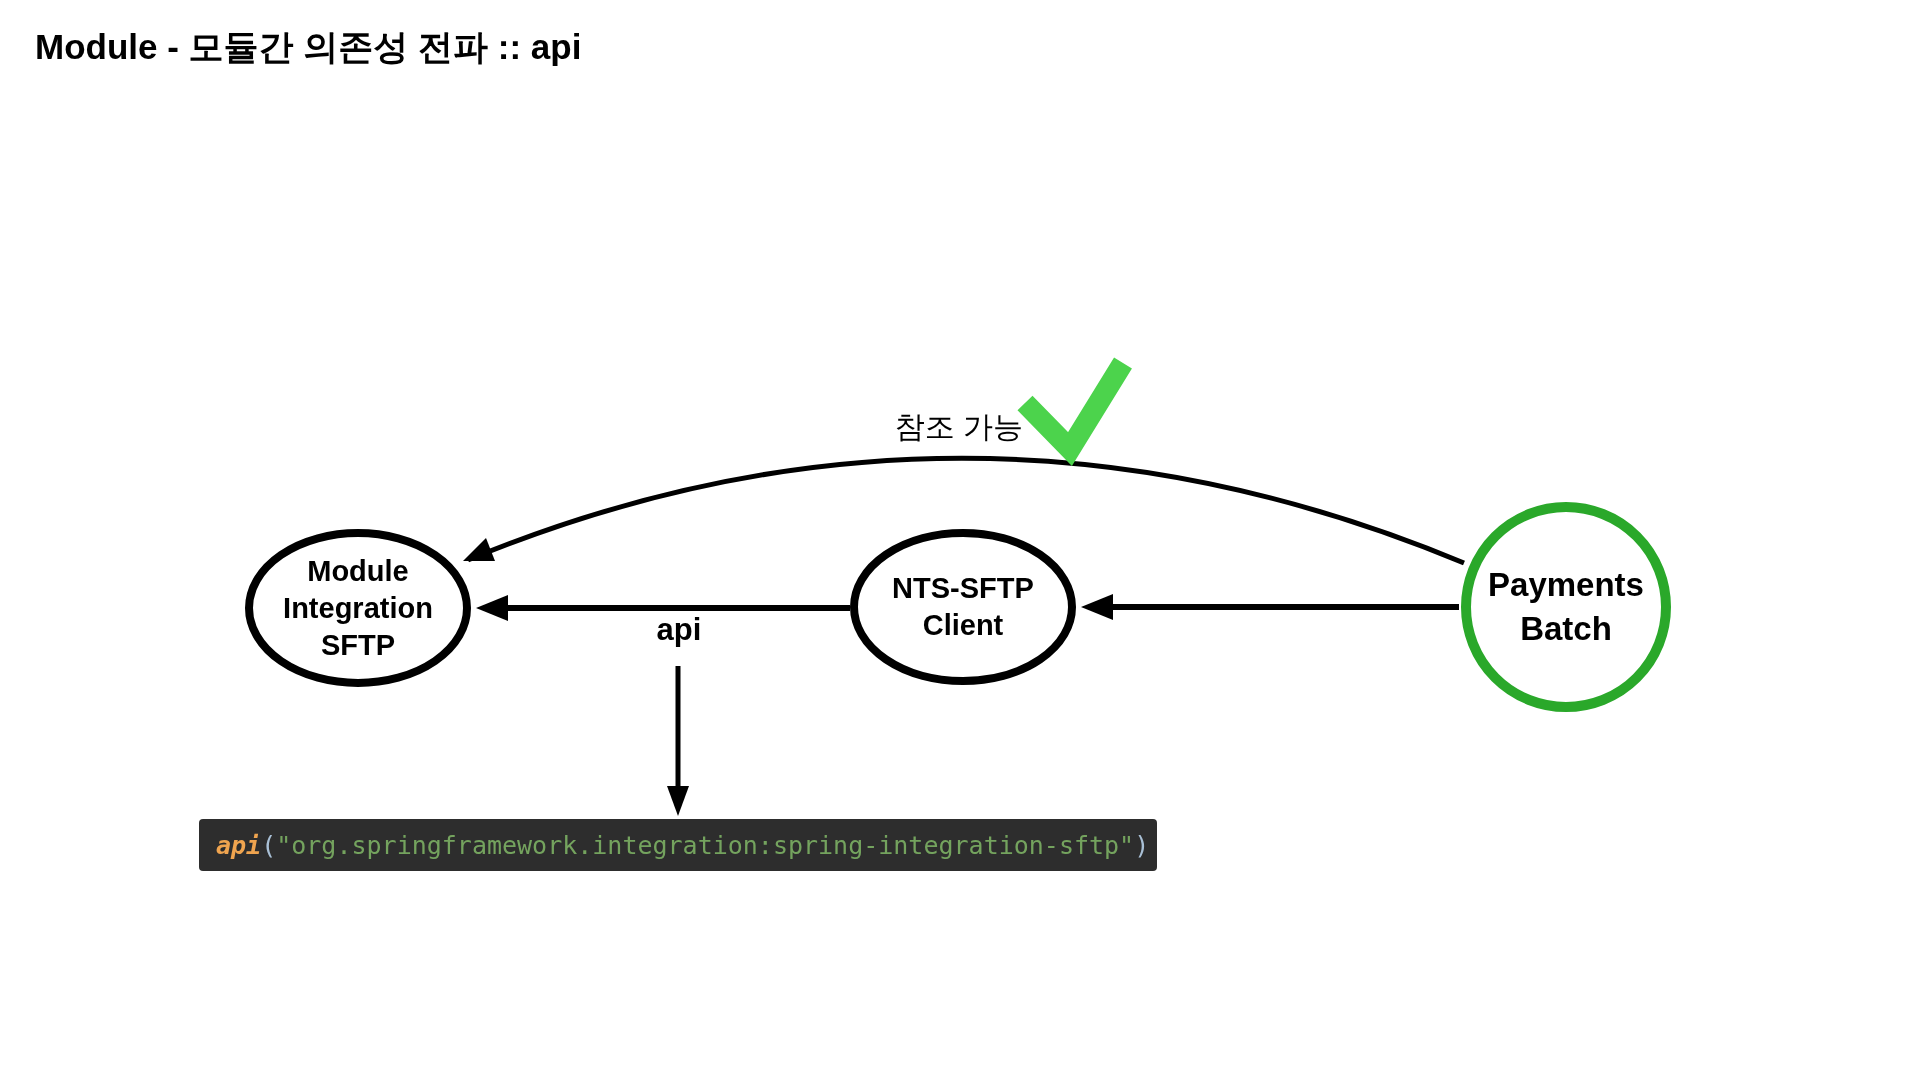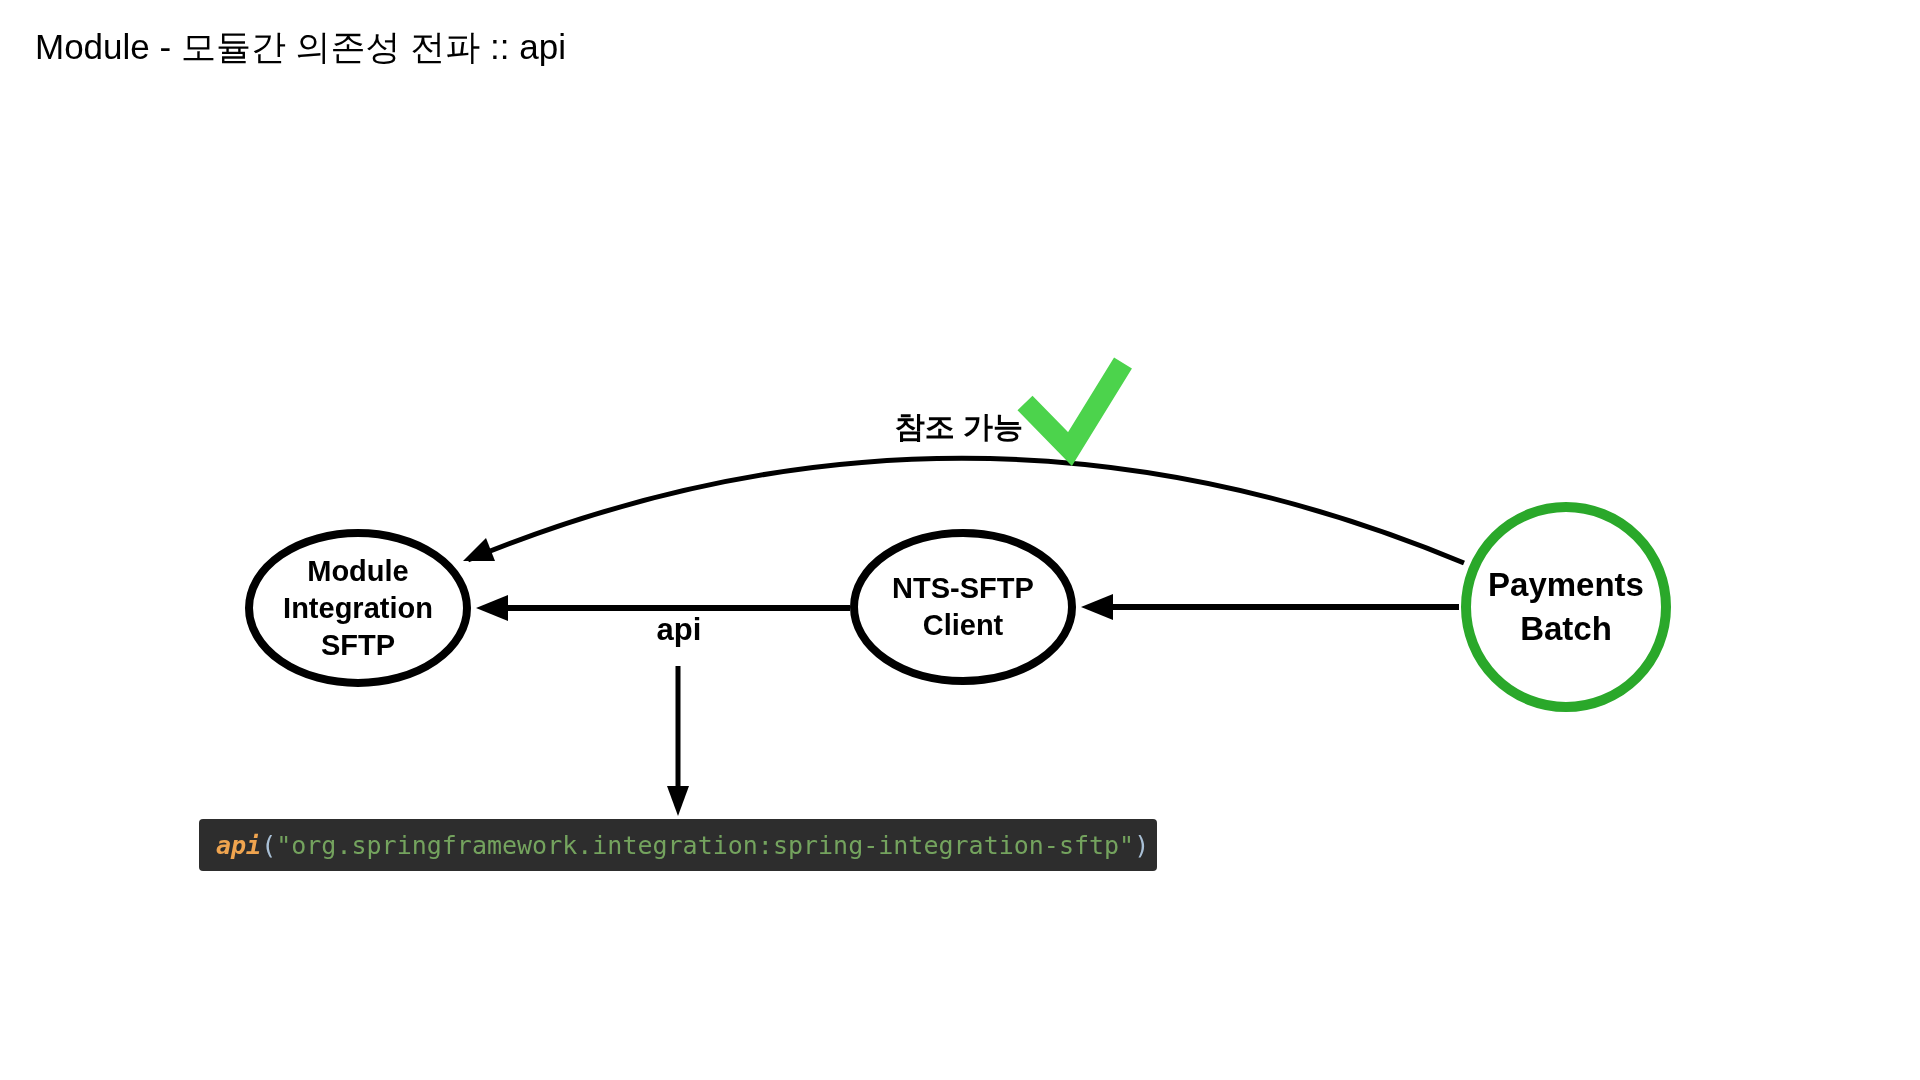--- a/index.html
+++ b/index.html
@@ -6,39 +6,39 @@
   .canvas{
     position:relative;
     width:1920px;height:1080px;
     background:#ffffff;
     overflow:hidden;
     font-family:"Liberation Sans",sans-serif;
     color:#000;
   }
   .slide-title{
     position:absolute;left:35px;top:24px;
-    font-size:35px;font-weight:400;letter-spacing:0px;
+    font-size:35px;font-weight:700;letter-spacing:0px;
     white-space:nowrap;
   }
   svg.diagram{position:absolute;left:0;top:0;}
   .node-label{
     position:absolute;
     display:flex;align-items:center;justify-content:center;
     text-align:center;font-weight:700;
     white-space:pre-line;
   }
   .node-label.small{font-size:29px;line-height:37px;}
   .node-label.big{font-size:33px;line-height:44px;}
   .edge-label-api{
     position:absolute;left:619px;top:612px;width:120px;
     text-align:center;font-size:31px;font-weight:700;
   }
   .annotation-label{
     position:absolute;left:847px;top:407px;width:176px;
-    text-align:right;font-size:30px;font-weight:700;
+    text-align:right;font-size:30px;font-weight:400;
     white-space:nowrap;
   }
   .code-block{
     position:absolute;left:199px;top:819px;width:958px;height:52px;
     background:#2d2d2d;border-radius:4px;
     box-sizing:border-box;
     display:flex;align-items:center;
     padding:0 17px;
     font-family:"DejaVu Sans Mono","Liberation Mono",monospace;
     font-size:25px;letter-spacing:0px;

